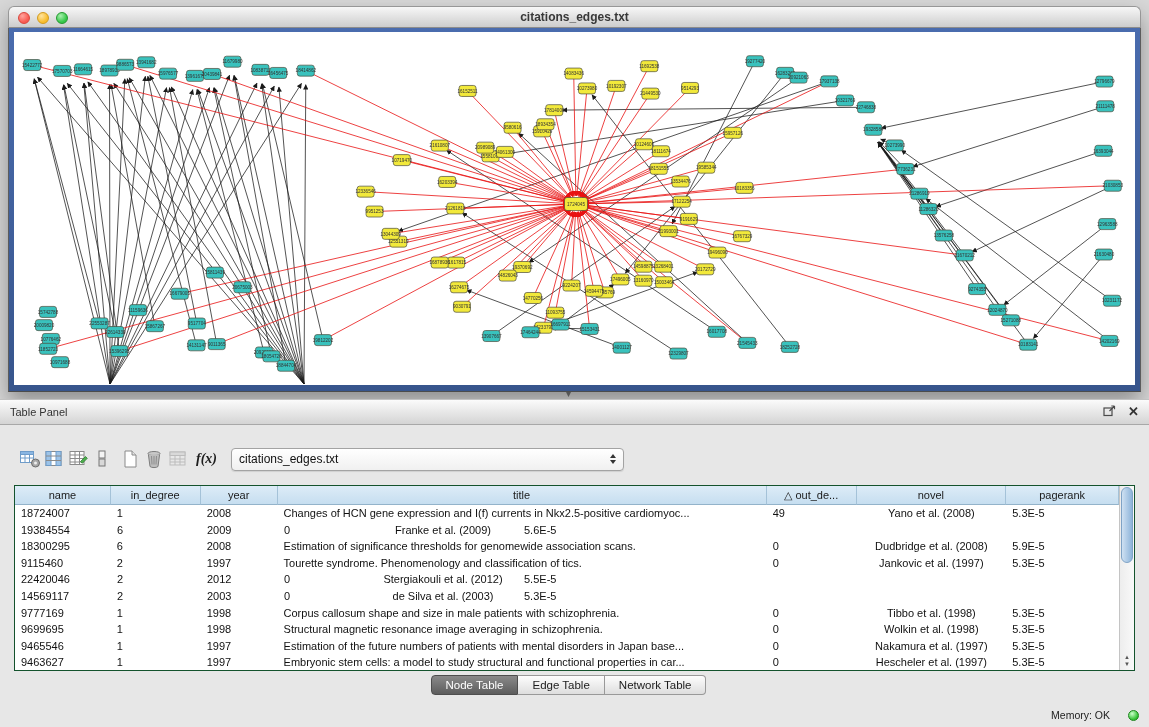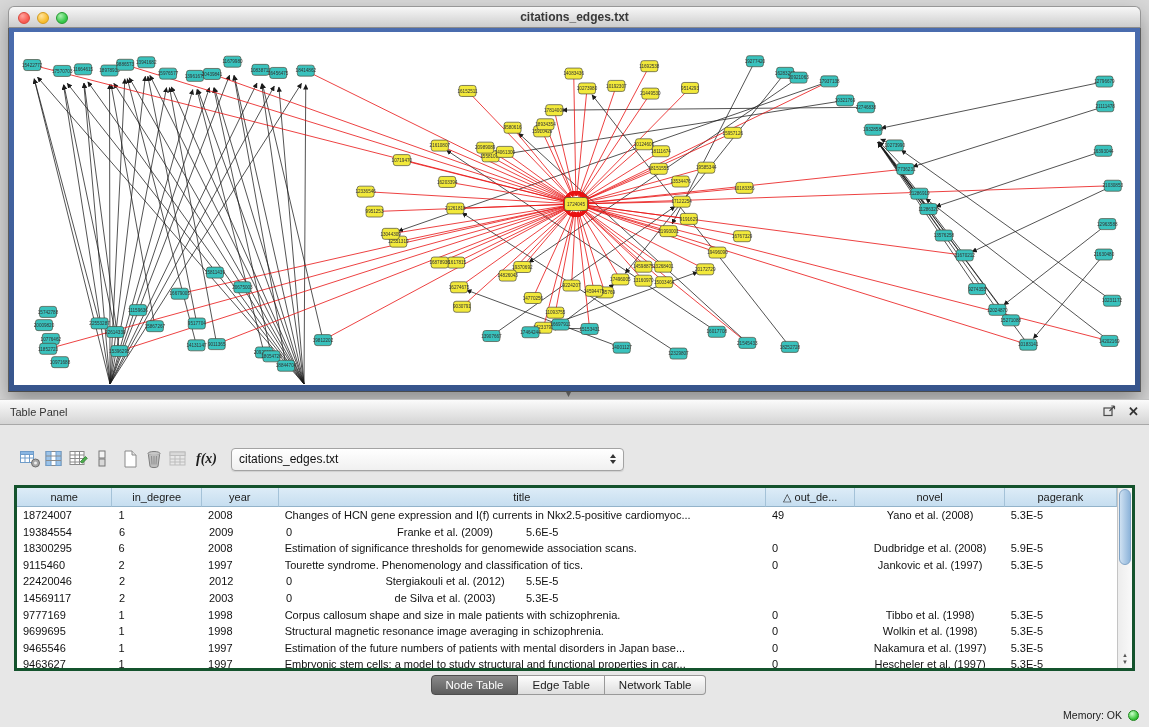--- a/index.html
+++ b/index.html
@@ -31,39 +31,39 @@
 
   .toolbar{position:absolute;left:18px;top:46px;height:28px;display:flex;align-items:center;}
   .tb-icon{width:24px;height:24px;display:flex;align-items:center;justify-content:center}
   .tb-sep{width:4px}
   .fx{font-family:"Liberation Serif",serif;font-style:italic;font-weight:bold;font-size:14px;color:#1d1d1d;padding:0 2px}
   .combo{width:393px;height:23px;margin-left:12px;background:linear-gradient(#ffffff,#f0f0f0);border:1px solid #a3a3a3;border-radius:4px;display:flex;align-items:center;padding:0 7px;font-size:12px;color:#111;box-shadow:0 1px 1px rgba(0,0,0,.10)}
   .combo-arrows{margin-left:auto;display:flex;flex-direction:column;align-items:center;gap:2px;padding-left:6px}
   .arr-up{width:0;height:0;border-left:3.5px solid transparent;border-right:3.5px solid transparent;border-bottom:4px solid #333}
   .arr-down{width:0;height:0;border-left:3.5px solid transparent;border-right:3.5px solid transparent;border-top:4px solid #333}
 
-  .table-wrap{position:absolute;left:14px;top:86px;width:1121px;height:186px;background:#737373;border:3px solid #14532d;display:flex}
+  .table-wrap{position:absolute;left:14px;top:86px;width:1121px;height:186px;background:#737373;border:1px solid #14532d;display:flex}
   .table-main{width:1106px;display:flex;flex-direction:column;overflow:hidden}
   .thead{display:flex;height:19px;flex:none}
   .hcell{background:linear-gradient(#ddecf7,#c6def0);border-right:1px solid #a4c2d8;border-bottom:1px solid #93b3ca;font-size:11px;color:#1b1b1b;display:flex;align-items:center;justify-content:center;white-space:nowrap;overflow:hidden}
   .trow{display:flex;height:16.6px;flex:none;background:#fff}
   .cell{font-size:11px;color:#111;line-height:16.6px;white-space:nowrap;overflow:hidden;padding-left:6px}
   .c0{width:96px}.c1{width:90px}.c2{width:77px}.c3{width:490px}.c4{width:90px}.c5{width:150px}.c6{width:113px}
   .cell.c5{text-align:center;padding-left:0}
   .vscroll{width:15px;border-left:1px solid #c4c4c4;background:linear-gradient(90deg,#ededed,#f9f9f9);display:flex;flex-direction:column}
   .vthumb{margin:1px 1px 0 1px;height:76px;border-radius:7px;background:linear-gradient(90deg,#cfe1f2,#8db4da);border:1px solid #7fa3c6}
   .vbtns{margin-top:auto;font-size:6px;color:#555;text-align:center;line-height:7px;padding-bottom:2px}
 
   .tabs{position:absolute;left:0;right:12px;top:276px;display:flex;justify-content:center}
   .tab{height:20px;padding:0 14px;font-size:11.5px;display:flex;align-items:center;background:linear-gradient(#fdfdfd,#dedede);color:#1c1c1c;border:1px solid #999;border-left:none}
   .tab:first-child{border-radius:4px 0 0 4px;border-left:1px solid #999}
   .tab:last-child{border-radius:0 4px 4px 0}
   .tab.active{background:linear-gradient(#8a8a8a,#5d5d5d);color:#fff;border-color:#4e4e4e}
 
-  .statusbar{position:absolute;right:10px;bottom:6px;display:flex;align-items:center;gap:6px}
+  .statusbar{position:absolute;right:10px;bottom:6px;display:flex;align-items:center;gap:18px}
   .mem-label{font-size:10.5px;color:#222}
   .mem-dot{width:11px;height:11px;border-radius:50%;background:radial-gradient(circle at 35% 30%,#ccffcc,#38c438 65%,#1f9a1f);border:1px solid #1b851b}
 </style>
 </head>
 <body>
 
 <div id="net-window">
   <div class="titlebar">
     <div class="lights">
       <div class="light red"></div>

